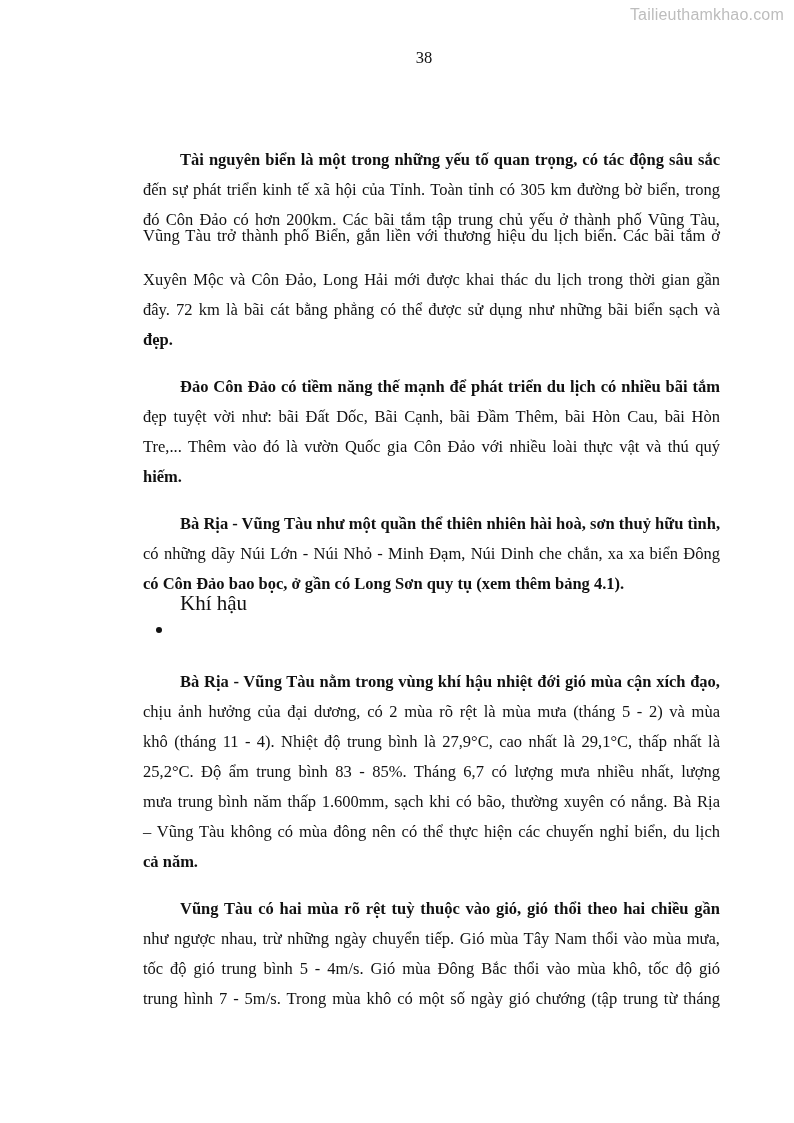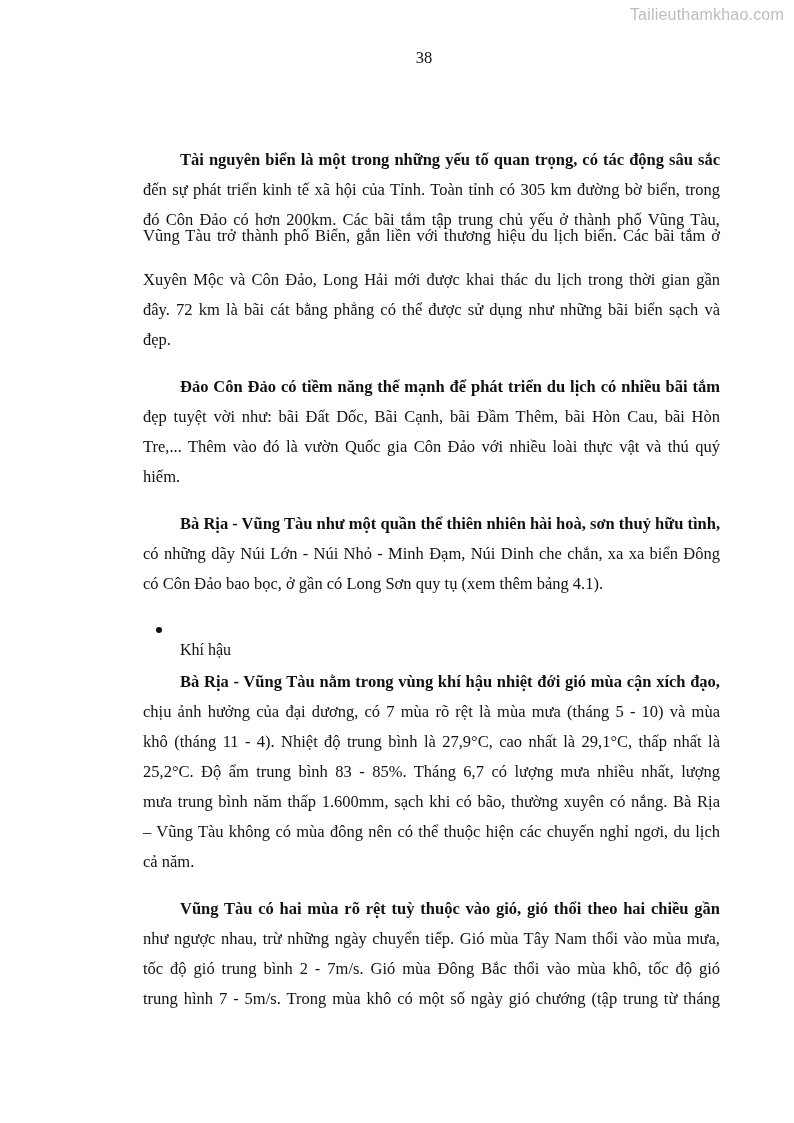--- a/index.html
+++ b/index.html
@@ -4,23 +4,23 @@
 <style>
   html, body { margin: 0; padding: 0; background: #ffffff; }
   body { width: 794px; height: 1123px; position: relative; overflow: hidden;
          font-family: "Liberation Serif", "DejaVu Serif", serif; color: #111; }
   .watermark { position: absolute; top: 6px; right: 10px; font-family: "Liberation Sans", "DejaVu Sans", sans-serif;
                font-size: 16px; color: #bdbdbd; letter-spacing: 0.2px; }
   .page-number { position: absolute; top: 48px; left: 0; width: 848px; text-align: center; font-size: 16.5px; }
   .line { position: absolute; left: 143px; width: 577px; font-size: 16.5px; line-height: 20px;
           white-space: nowrap; text-align: justify; text-align-last: justify; }
   .line.first { left: 180px; width: 540px; font-weight: bold; }
-  .line.last { text-align-last: left; }
+  .line.last { text-align-last: left; font-weight: bold; }
   .bullet { position: absolute; left: 156px; top: 627px; width: 6px; height: 6px; border-radius: 50%; background: #111; }
-  .bullet-text { position: absolute; left: 180px; top: 640px; font-size: 16px; line-height: 20px; }
+  .bullet-text { position: absolute; left: 180px; top: 593px; font-size: 21px; line-height: 20px; }
 </style>
 </head>
 <body>
 
 <div class="watermark">Tailieuthamkhao.com</div>
 <div class="page-number">38</div>
 
 <div>
   <div class="line first" style="top:150px">Tài nguyên biển là một trong những yếu tố quan trọng, có tác động sâu sắc</div>
   <div class="line" style="top:180px">đến sự phát triển kinh tế xã hội của Tỉnh. Toàn tỉnh có 305 km đường bờ biển, trong</div>
@@ -44,26 +44,26 @@
   <div class="line last" style="top:574px">có Côn Đảo bao bọc, ở gần có Long Sơn quy tụ (xem thêm bảng 4.1).</div>
 </div>
 
 <div>
   <span class="bullet"></span>
   <span class="bullet-text">Khí hậu</span>
 </div>
 
 <div>
   <div class="line first" style="top:672px">Bà Rịa - Vũng Tàu nằm trong vùng khí hậu nhiệt đới gió mùa cận xích đạo,</div>
-  <div class="line" style="top:702px">chịu ảnh hưởng của đại dương, có 7 mùa rõ rệt là mùa mưa (tháng 5 - 10) và mùa</div>
+  <div class="line" style="top:702px">chịu ảnh hưởng của đại dương, có 2 mùa rõ rệt là mùa mưa (tháng 5 - 2) và mùa</div>
   <div class="line" style="top:732px">khô (tháng 11 - 4). Nhiệt độ trung bình là 27,9°C, cao nhất là 29,1°C, thấp nhất là</div>
   <div class="line" style="top:762px">25,2°C. Độ ẩm trung bình 83 - 85%. Tháng 6,7 có lượng mưa nhiều nhất, lượng</div>
   <div class="line" style="top:792px">mưa trung bình năm thấp 1.600mm, sạch khi có bão, thường xuyên có nắng. Bà Rịa</div>
-  <div class="line" style="top:822px">– Vũng Tàu không có mùa đông nên có thể thuộc hiện các chuyến nghỉ ngơi, du lịch</div>
+  <div class="line" style="top:822px">– Vũng Tàu không có mùa đông nên có thể thực hiện các chuyến nghỉ biển, du lịch</div>
   <div class="line last" style="top:852px">cả năm.</div>
 </div>
 
 <div>
   <div class="line first" style="top:899px">Vũng Tàu có hai mùa rõ rệt tuỳ thuộc vào gió, gió thổi theo hai chiều gần</div>
   <div class="line" style="top:929px">như ngược nhau, trừ những ngày chuyển tiếp. Gió mùa Tây Nam thổi vào mùa mưa,</div>
-  <div class="line" style="top:959px">tốc độ gió trung bình 2 - 7m/s. Gió mùa Đông Bắc thổi vào mùa khô, tốc độ gió</div>
+  <div class="line" style="top:959px">tốc độ gió trung bình 5 - 4m/s. Gió mùa Đông Bắc thổi vào mùa khô, tốc độ gió</div>
   <div class="line" style="top:989px">trung hình 7 - 5m/s. Trong mùa khô có một số ngày gió chướng (tập trung từ tháng</div>
 </div>
 
 </body></html>

